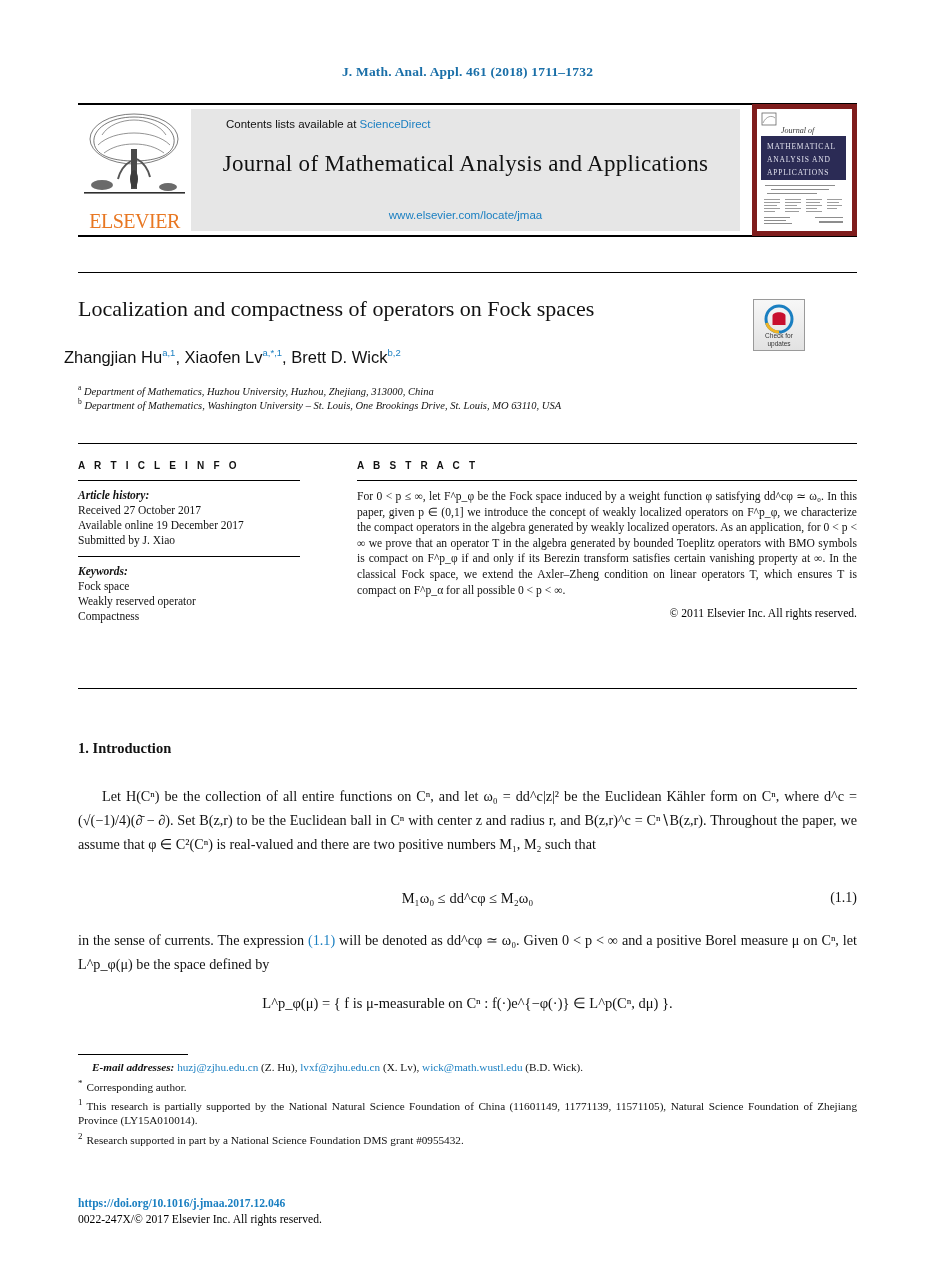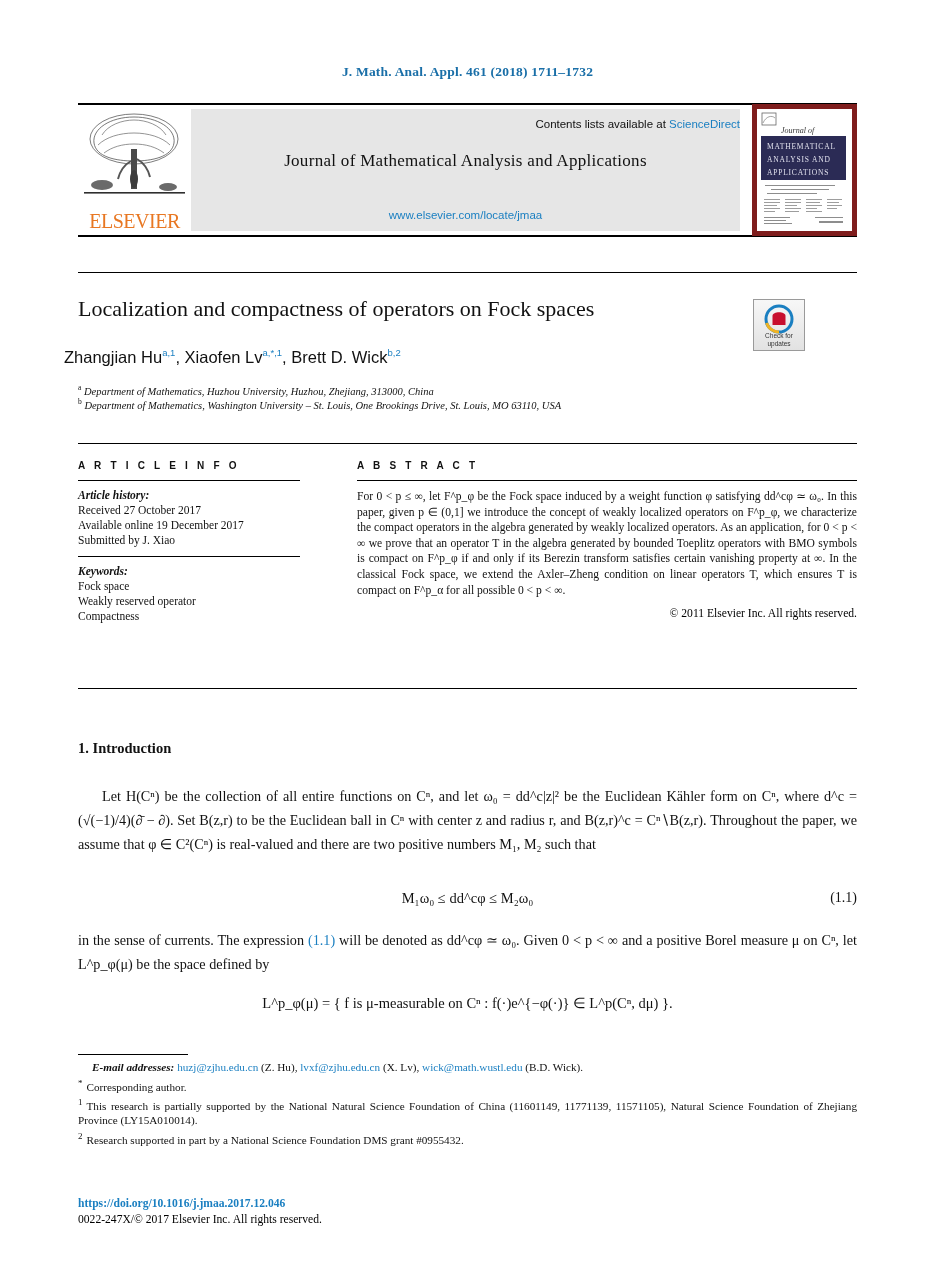--- a/index.html
+++ b/index.html
@@ -69,32 +69,33 @@
   }
   .banner {
     flex: 1 1 auto;
     background: #e6e6e6;
     position: relative;
     margin: 4px 0 4px 0;
   }
   .banner-top {
     position: absolute;
     left: 0; top: 9px; width: 100%;
-    text-align: right;
+    text-align: left;
     font-family: "Liberation Sans", sans-serif;
     font-size: 11.5px;
     color: #111;
+    padding-left: 35px;
   }
   .sd-link { color: #1a7fc1; }
   .journal-title {
     position: absolute;
     left: 0; top: 42px; width: 100%;
     text-align: center;
     font-family: "Liberation Serif", serif;
-    font-size: 17px;
+    font-size: 23px;
     color: #111;
     letter-spacing: 0.3px;
   }
   .banner-url {
     position: absolute;
     left: 0; bottom: 10px; width: 100%;
     text-align: center;
     font-family: "Liberation Sans", sans-serif;
     font-size: 11.5px;
     color: #1a7fc1;

